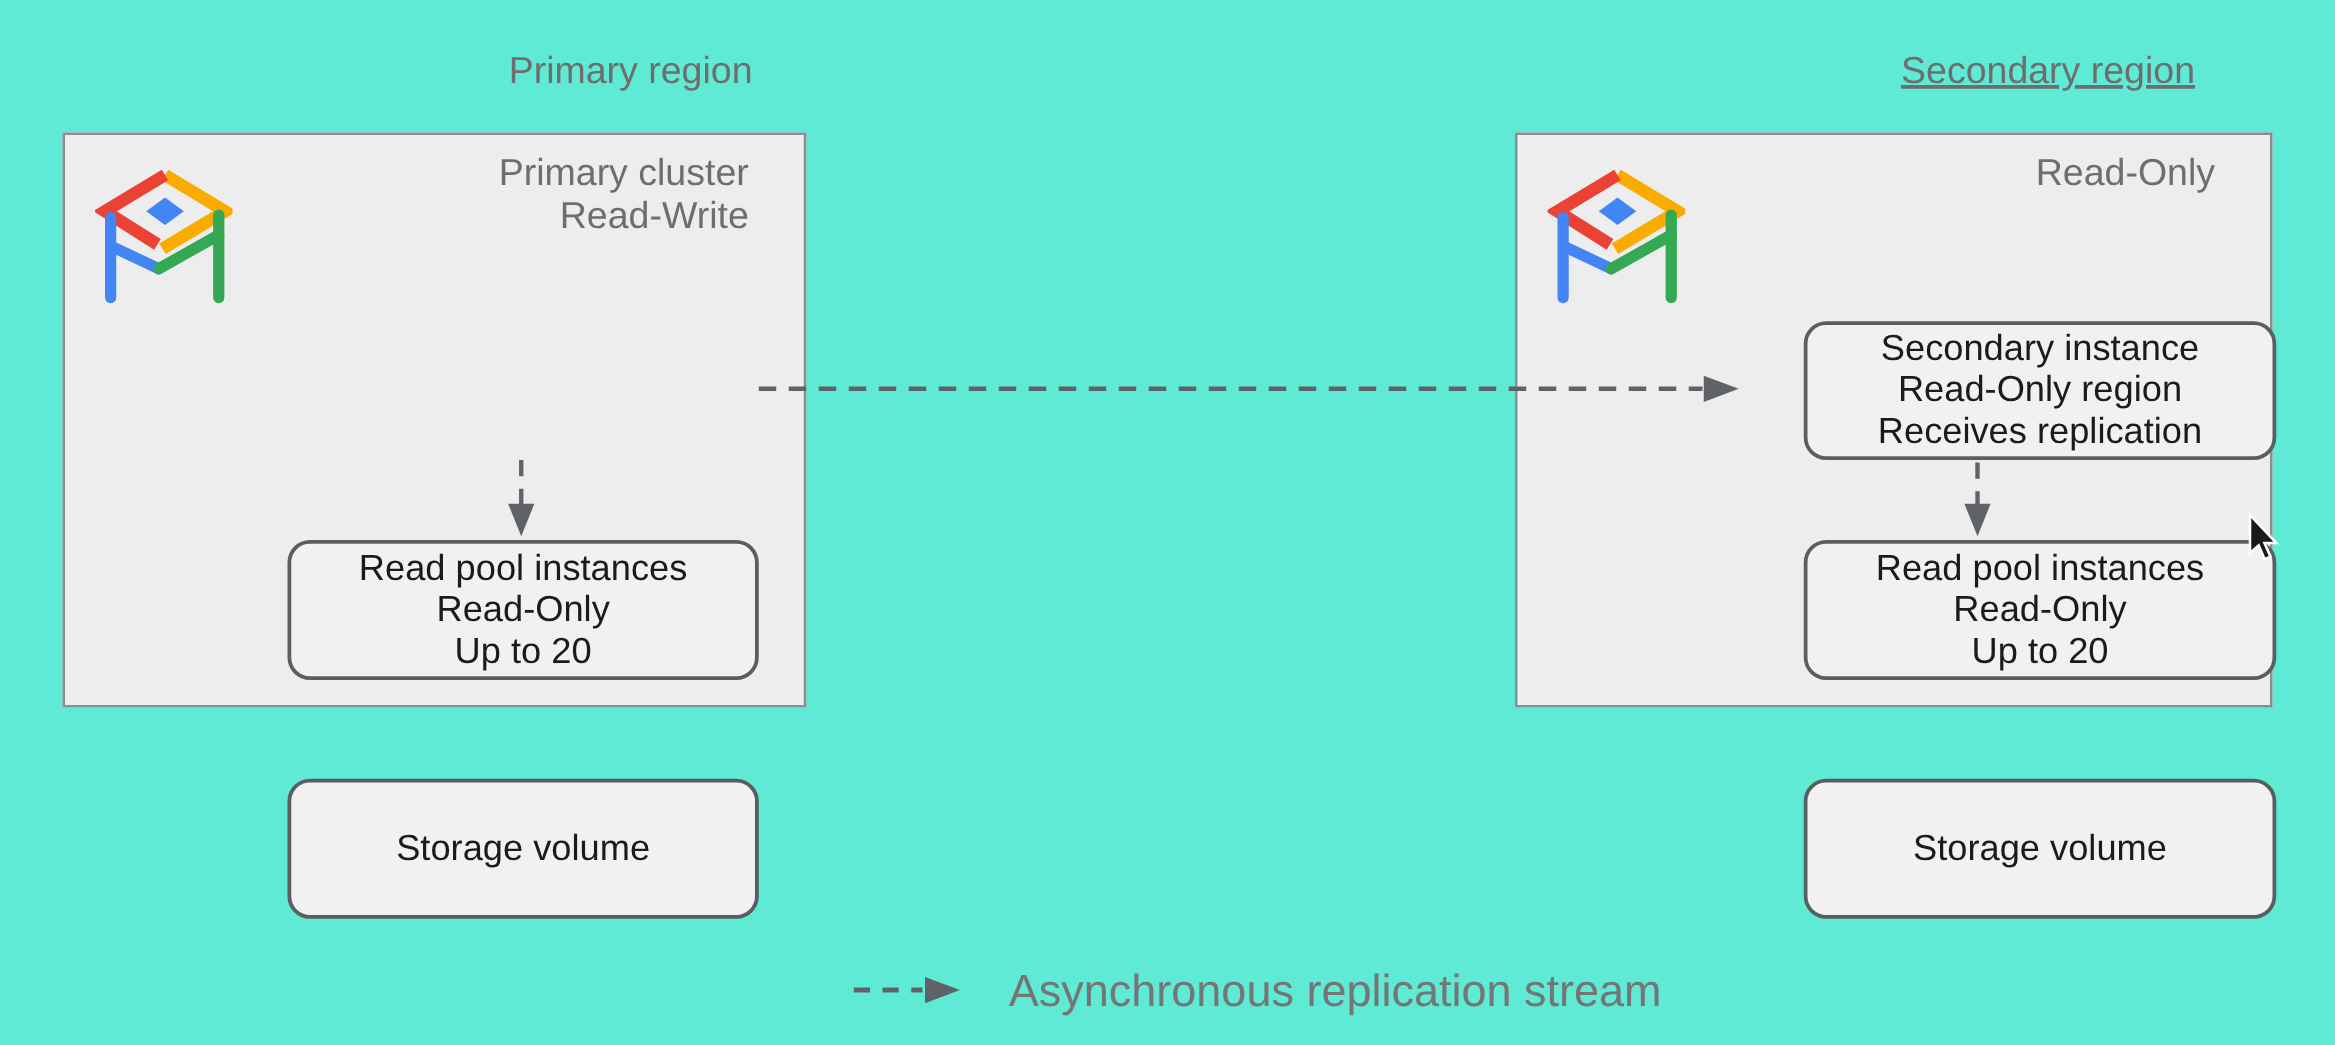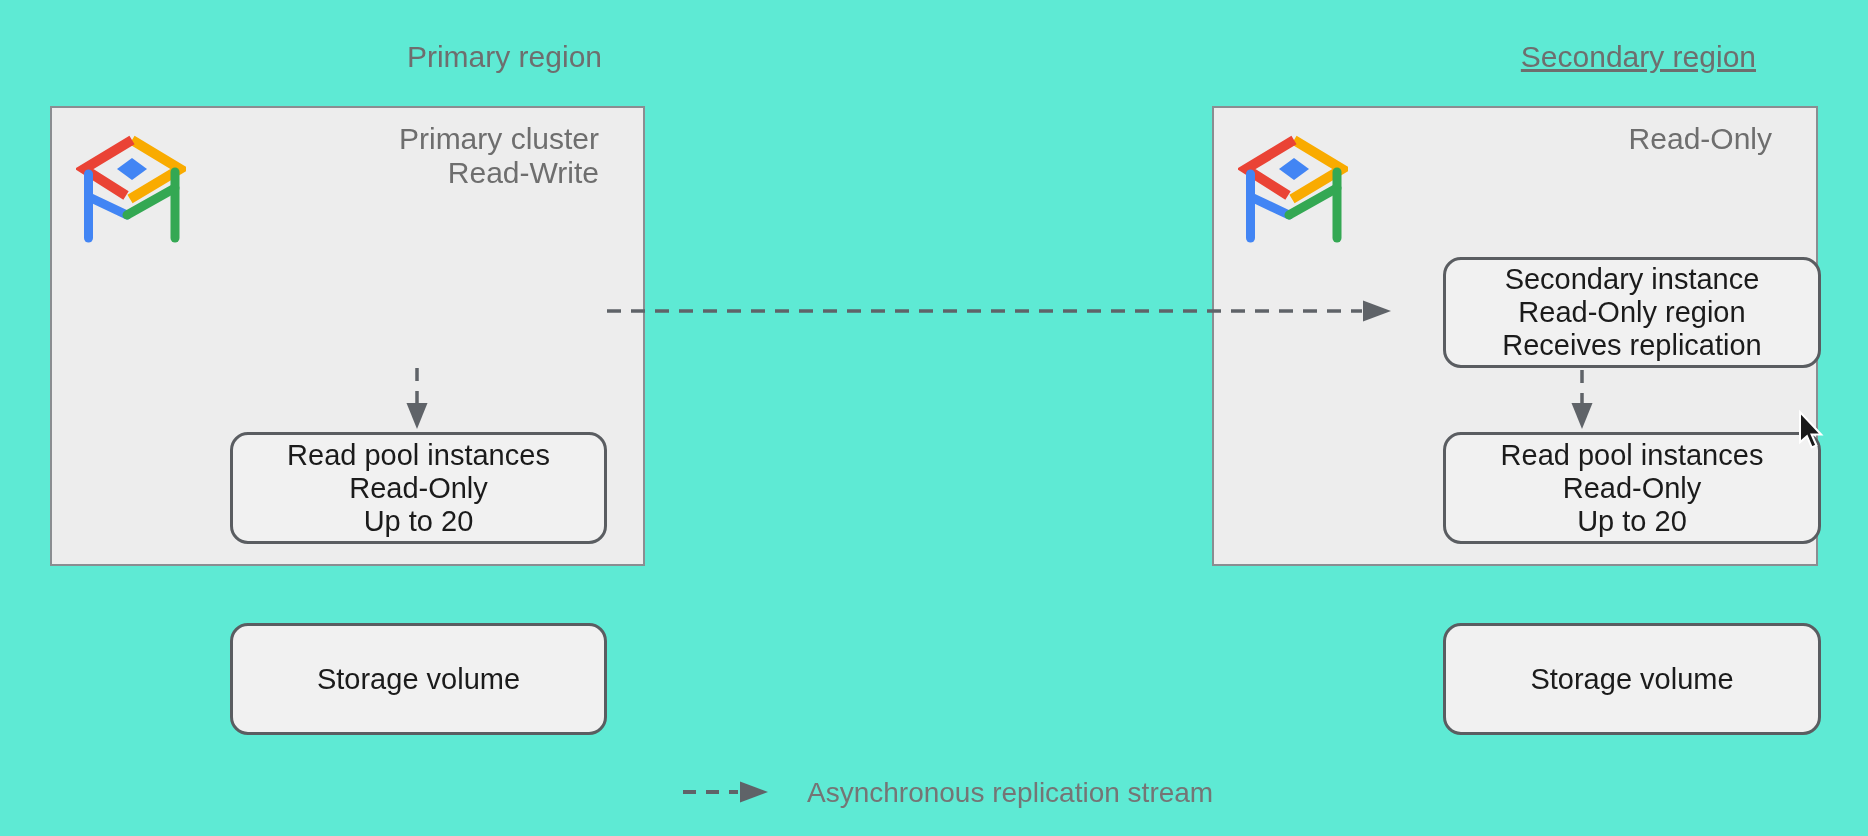--- a/index.html
+++ b/index.html
@@ -87,21 +87,21 @@
     height: 836px;
     pointer-events: none;
     z-index: 6;
   }
   .legend-label {
     position: absolute;
     left: 807px;
     top: 776px;
     height: 34px;
     line-height: 34px;
-    font-size: 28px;
+    font-size: 36px;
     color: #757575;
     white-space: nowrap;
     z-index: 4;
   }
 </style>
 </head>
 <body>
 
 <div class="canvas">
 

